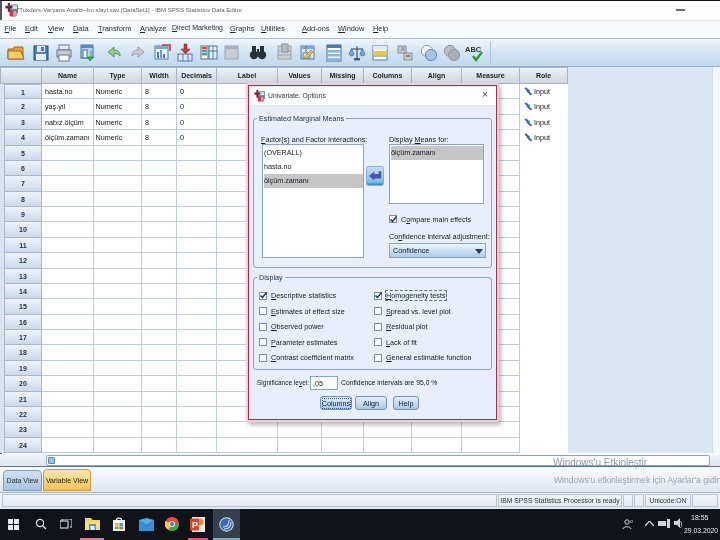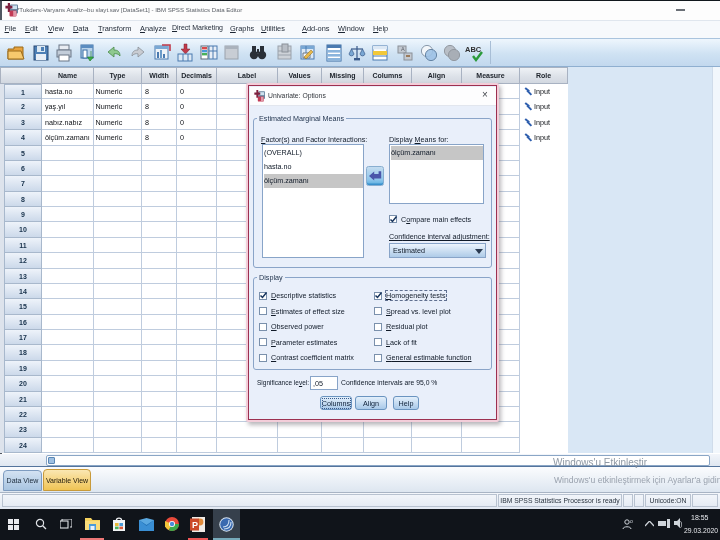--- a/index.html
+++ b/index.html
@@ -206,21 +206,21 @@
 <div class="abs" style="left:42px;top:114.75px;width:52px;height:15.375px;background:#fff;border-right:1px solid #bfccde;border-bottom:1px solid #bfccde;"></div>
 <div class="abs" style="left:94px;top:114.75px;width:48px;height:15.375px;background:#fff;border-right:1px solid #bfccde;border-bottom:1px solid #bfccde;"></div>
 <div class="abs" style="left:142px;top:114.75px;width:35px;height:15.375px;background:#fff;border-right:1px solid #bfccde;border-bottom:1px solid #bfccde;"></div>
 <div class="abs" style="left:177px;top:114.75px;width:40px;height:15.375px;background:#fff;border-right:1px solid #bfccde;border-bottom:1px solid #bfccde;"></div>
 <div class="abs" style="left:217px;top:114.75px;width:61px;height:15.375px;background:#fff;border-right:1px solid #bfccde;border-bottom:1px solid #bfccde;"></div>
 <div class="abs" style="left:278px;top:114.75px;width:44px;height:15.375px;background:#fff;border-right:1px solid #bfccde;border-bottom:1px solid #bfccde;"></div>
 <div class="abs" style="left:322px;top:114.75px;width:42px;height:15.375px;background:#fff;border-right:1px solid #bfccde;border-bottom:1px solid #bfccde;"></div>
 <div class="abs" style="left:364px;top:114.75px;width:48px;height:15.375px;background:#fff;border-right:1px solid #bfccde;border-bottom:1px solid #bfccde;"></div>
 <div class="abs" style="left:412px;top:114.75px;width:50px;height:15.375px;background:#fff;border-right:1px solid #bfccde;border-bottom:1px solid #bfccde;"></div>
 <div class="abs" style="left:462px;top:114.75px;width:58px;height:15.375px;background:#fff;border-right:1px solid #bfccde;border-bottom:1px solid #bfccde;"></div>
-<div class="abs" style="left:45px;top:114.75px;font-size:7.2px;color:#101318;line-height:15.375px;">nabız.nabız</div>
+<div class="abs" style="left:45px;top:114.75px;font-size:7.2px;color:#101318;line-height:15.375px;">nabız.ölçüm</div>
 <div class="abs" style="left:95.5px;top:114.75px;font-size:7.2px;color:#101318;line-height:15.375px;">Numeric</div>
 <div class="abs" style="left:145px;top:114.75px;font-size:7.2px;color:#101318;line-height:15.375px;">8</div>
 <div class="abs" style="left:180px;top:114.75px;font-size:7.2px;color:#101318;line-height:15.375px;">0</div>
 <svg class="abs" style="left:524px;top:117.75px" width="9" height="9" viewBox="0 0 9 9">
     <path d="M1.2 0.9 L4.4 3.6 L3.8 4.2 L7.4 7.9" stroke="#2f5fae" stroke-width="2" fill="none"></path>
   </svg>
 <div class="abs" style="left:534px;top:114.75px;font-size:7.2px;color:#101318;line-height:15.375px;">Input</div>
 <div class="abs" style="left:4px;top:130.125px;width:38px;height:15.375px;background:linear-gradient(#eef3fa,#ccd9ea);border:1px solid #a8b8cc;border-top:none;text-align:center;line-height:15.375px;font-size:7px;font-weight:600;color:#16304a;">4</div>
 <div class="abs" style="left:42px;top:130.125px;width:52px;height:15.375px;background:#fff;border-right:1px solid #bfccde;border-bottom:1px solid #bfccde;"></div>
 <div class="abs" style="left:94px;top:130.125px;width:48px;height:15.375px;background:#fff;border-right:1px solid #bfccde;border-bottom:1px solid #bfccde;"></div>
@@ -580,24 +580,24 @@
     <path d="M0 6 L5.2 1.6 L5.2 4 L9.6 4 L9.6 1.2 L12.2 1.2 L12.2 8.4 L5.2 8.4 L5.2 10.6 Z" fill="#4a55aa"></path>
   </svg>
 <div class="abs" style="left:389px;top:135px;font-size:7.2px;color:#101a28;">Display <span style="text-decoration:underline">M</span>eans for:</div>
 <div class="abs" style="left:389px;top:144px;width:95px;height:60px;background:#fff;border:1px solid #88a4c8;"></div>
 <div class="abs" style="left:390.5px;top:146px;width:92px;height:14px;font-size:7.2px;color:#101a28;line-height:14px;padding-left:0.5px;background:#c6c6c6;">ölçüm.zamanı</div>
 <div class="abs" style="left:389px;top:215px;width:8px;height:8px;background:#fff;border:1px solid #7a90ac;"></div>
 <svg class="abs" style="left:389px;top:214.5px" width="9" height="9" viewBox="0 0 9 9">
     <path d="M1.5 4.5 L3.5 6.5 L7.5 1.5" stroke="#16335c" stroke-width="1.5" fill="none"></path>
   </svg>
 <div class="abs" style="left:401px;top:214.5px;font-size:7.2px;color:#101a28;">C<span style="text-decoration:underline">o</span>mpare main effects</div>
-<div class="abs" style="left:389px;top:232px;font-size:7.2px;color:#101a28;text-decoration:underline;">Co<span style="text-decoration:underline">n</span>fidence interval adjustment:</div>
+<div class="abs" style="left:389px;top:232px;font-size:7.2px;color:#101a28;">Co<span style="text-decoration:underline">n</span>fidence interval adjustment:</div>
 
 <div class="abs" style="left:389px;top:243px;width:97px;height:15px;background:linear-gradient(#ecf4fc,#aecbe8);border:1px solid #88a4c8;"></div>
-<div class="abs" style="left:393px;top:246px;font-size:7.2px;color:#101a28;">Estimated</div>
+<div class="abs" style="left:393px;top:246px;font-size:7.2px;color:#101a28;">Confidence</div>
 <svg class="abs" style="left:475px;top:249px" width="8" height="5" viewBox="0 0 8 5">
     <path d="M0 0 L8 0 L4 5 Z" fill="#2a3a50"></path>
   </svg>
 
 <div class="abs" style="left:253px;top:277px;width:239px;height:93px;border:1px solid #8aa4c8;border-radius:3px;"></div>
 <div class="abs" style="left:257px;top:272.5px;background:#e9effa;padding:0 2px;font-size:7.2px;color:#1c2f4a;">Display</div>
 <div class="abs" style="left:259px;top:291.5px;width:8px;height:8px;background:#fff;border:1px solid #7a90ac;"></div>
 <svg class="abs" style="left:259px;top:291px" width="9" height="9" viewBox="0 0 9 9">
     <path d="M1.5 4.5 L3.5 6.5 L7.5 1.5" stroke="#16335c" stroke-width="1.5" fill="none"></path>
   </svg>
@@ -615,21 +615,21 @@
     <path d="M1.5 4.5 L3.5 6.5 L7.5 1.5" stroke="#16335c" stroke-width="1.5" fill="none"></path>
   </svg>
 <div class="abs" style="left:386px;top:291px;font-size:7.2px;color:#101a28;outline:1px dashed #607090;"><span style="text-decoration:underline">H</span>omogeneity tests</div>
 <div class="abs" style="left:374px;top:307.1px;width:8px;height:8px;background:#fff;border:1px solid #7a90ac;"></div>
 <div class="abs" style="left:386px;top:306.6px;font-size:7.2px;color:#101a28;"><span style="text-decoration:underline">S</span>pread vs. level plot</div>
 <div class="abs" style="left:374px;top:322.7px;width:8px;height:8px;background:#fff;border:1px solid #7a90ac;"></div>
 <div class="abs" style="left:386px;top:322.2px;font-size:7.2px;color:#101a28;"><span style="text-decoration:underline">R</span>esidual plot</div>
 <div class="abs" style="left:374px;top:338.3px;width:8px;height:8px;background:#fff;border:1px solid #7a90ac;"></div>
 <div class="abs" style="left:386px;top:337.8px;font-size:7.2px;color:#101a28;"><span style="text-decoration:underline">L</span>ack of fit</div>
 <div class="abs" style="left:374px;top:353.9px;width:8px;height:8px;background:#fff;border:1px solid #7a90ac;"></div>
-<div class="abs" style="left:386px;top:353.4px;font-size:7.2px;color:#101a28;text-decoration:underline;"><span style="text-decoration:underline">G</span>eneral estimable function</div>
+<div class="abs" style="left:386px;top:353.4px;font-size:7.2px;color:#101a28;"><span style="text-decoration:underline">G</span>eneral estimable function</div>
 
 <div class="abs" style="left:257px;top:379px;font-size:6.5px;color:#101a28;">Significance le<span style="text-decoration:underline">v</span>el:</div>
 <div class="abs" style="left:310px;top:376px;width:28px;height:14px;background:#fff;border:1px solid #88a4c8;"></div>
 <div class="abs" style="left:313px;top:379px;font-size:7.2px;color:#101a28;">,05</div>
 <div class="abs" style="left:341px;top:379px;font-size:6.8px;color:#101a28;">Confidence intervals are 95,0&nbsp;%</div>
 <div class="abs" style="left:320px;top:396px;width:32px;height:14px;background:linear-gradient(#e3effb,#a9c9e9);border:1px solid #6a94c0;border-radius:3px;text-align:center;font-size:7.2px;color:#0e2038;line-height:13px;">Columns</div>
 <div class="abs" style="left:322.5px;top:398.5px;width:27px;height:9px;outline:1px dotted #3a5a8a;"></div>
 <div class="abs" style="left:355px;top:396px;width:32px;height:14px;background:linear-gradient(#e3effb,#a9c9e9);border:1px solid #6a94c0;border-radius:3px;text-align:center;font-size:7.2px;color:#0e2038;line-height:13px;">Align</div>
 <div class="abs" style="left:393px;top:396px;width:26px;height:14px;background:linear-gradient(#e3effb,#a9c9e9);border:1px solid #6a94c0;border-radius:3px;text-align:center;font-size:7.2px;color:#0e2038;line-height:13px;">Help</div>
 </body></html>

